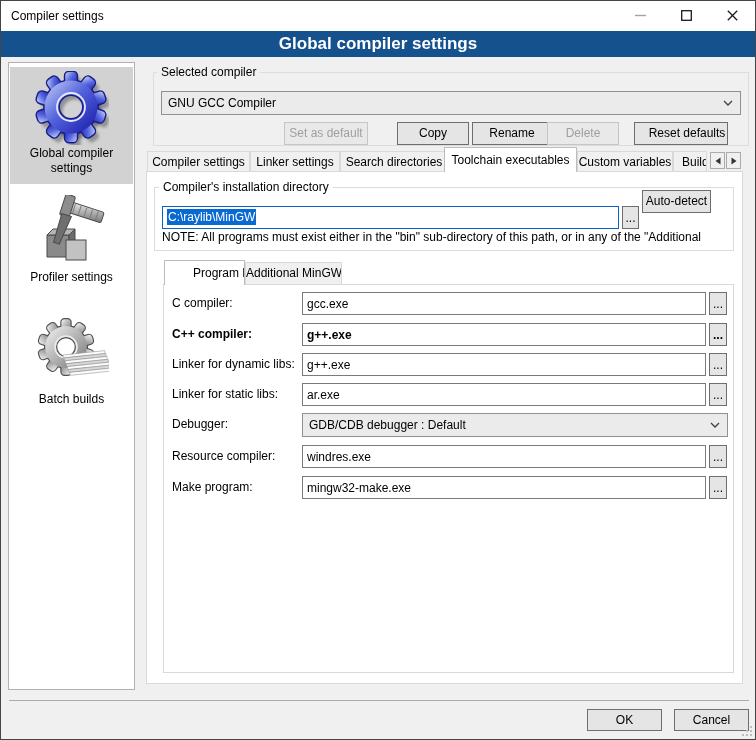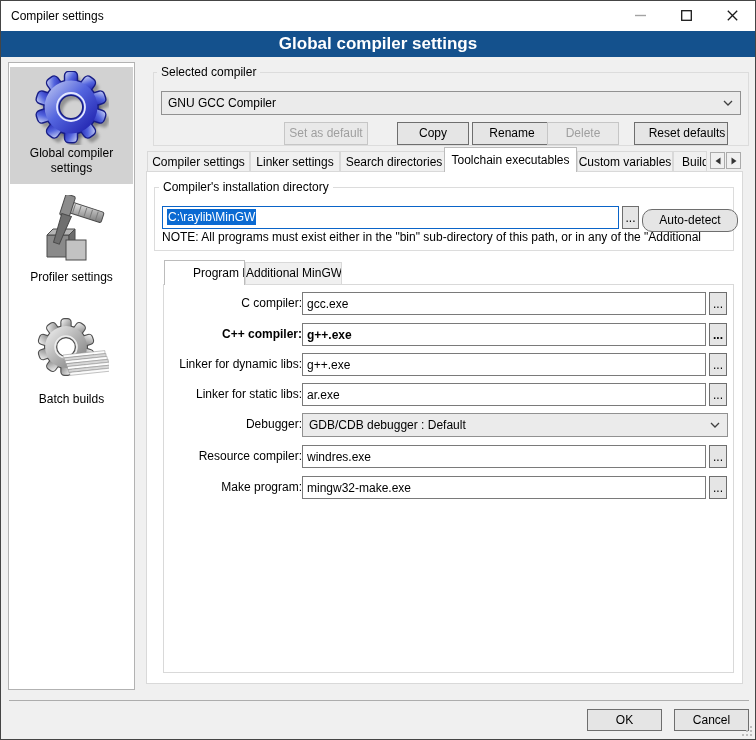--- a/index.html
+++ b/index.html
@@ -36,21 +36,21 @@
   .combo-debugger{left:301px;top:412px;width:426px;height:24px;z-index:2;}
   
   .btn{position:absolute;height:23px;background:#e5e5e5;border:1px solid #6e6e6e;font-size:12px;color:#000;text-align:center;line-height:21px;padding:0;z-index:2;}
   .btn.disabled{color:#9f9f9f;border-color:#c6c6c6;background:#e9e9e9;}
   .b-setdefault{left:283px;top:121px;width:84px;}
   .b-copy{left:396px;top:121px;width:72px;}
   .b-rename{left:471px;top:121px;width:80px;}
   .b-delete{left:546px;top:121px;width:72px;}
   .b-reset{left:633px;top:121px;width:94px;padding-left:12px;}
   .b-browse-dir{left:621px;top:205px;width:17px;height:23px;line-height:18px;}
-  .b-autodetect{left:641px;top:208px;width:96px;height:23px;border-radius:10px;}
+  .b-autodetect{left:641px;top:189px;width:69px;height:23px;}
   .b-browse{left:708px;width:18px;height:23px;line-height:18px;}
   .b-ok{left:586px;top:708px;width:75px;height:22px;}
   .b-cancel{left:673px;top:708px;width:75px;height:22px;}
   
   .tab{position:absolute;top:150px;height:20px;background:#f0f0f0;border:1px solid #d9d9d9;border-bottom:none;font-size:12px;text-align:center;line-height:20px;white-space:nowrap;overflow:hidden;z-index:1;color:#000;}
   .tab.active{top:146px;height:25px;background:#fff;border-color:#bcbcbc;line-height:24px;z-index:3;}
   .t1{left:146px;width:103px;}
   .t2{left:249px;width:90px;}
   .t3{left:339px;width:108px;}
   .t4{left:443px;width:133px;}
@@ -64,21 +64,21 @@
   .install-input{position:absolute;left:161px;top:205px;width:457px;height:23px;background:#fff;border:1px solid #0a64c8;font-size:12px;line-height:21px;padding-left:4px;z-index:2;white-space:nowrap;overflow:hidden;}
   .install-input .sel{background:#0a6ad2;color:#fff;padding:1px 1px;}
   .note{position:absolute;left:161px;top:229px;width:568px;font-size:12px;color:#000000;white-space:nowrap;overflow:hidden;z-index:2;}
   
   .subtab{position:absolute;background:#f0f0f0;border:1px solid #d9d9d9;border-bottom:none;font-size:12px;text-align:center;white-space:nowrap;overflow:hidden;z-index:1;color:#000;}
   .subtab.active{background:#fff;border-color:#bcbcbc;z-index:3;padding-left:28px;}
   .st1{left:163px;top:259px;width:81px;height:25px;line-height:24px;}
   .st2{left:244px;top:261px;width:97px;height:22px;line-height:21px;}
   .innerpage{position:absolute;left:162px;top:283px;width:571px;height:389px;background:#fff;border:1px solid #d9d9d9;z-index:0;}
   
-  .flabel{position:absolute;left:171px;width:130px;font-size:12px;line-height:23px;z-index:2;color:#000;text-align:right;}
+  .flabel{position:absolute;left:171px;width:130px;font-size:12px;line-height:23px;z-index:2;color:#000;}
   input.field{position:absolute;left:301px;width:404px;height:23px;border:1px solid #7a7a7a;background:#fff;font-size:12px;padding:0 4px;z-index:2;}
   .r1{top:291px;} .r2{top:322px;font-weight:bold;} .r3{top:352px;} .r4{top:382px;} .r5{top:412px;} .r6{top:444px;} .r7{top:475px;}
   
   .separator{position:absolute;left:8px;top:699px;width:740px;height:1px;background:#adadad;z-index:1;}
   .grip{position:absolute;right:3px;bottom:3px;z-index:2;}
   svg{display:block;}
   .hiddefs{position:absolute;width:0;height:0;}
 </style>
 </head>
 <body>

